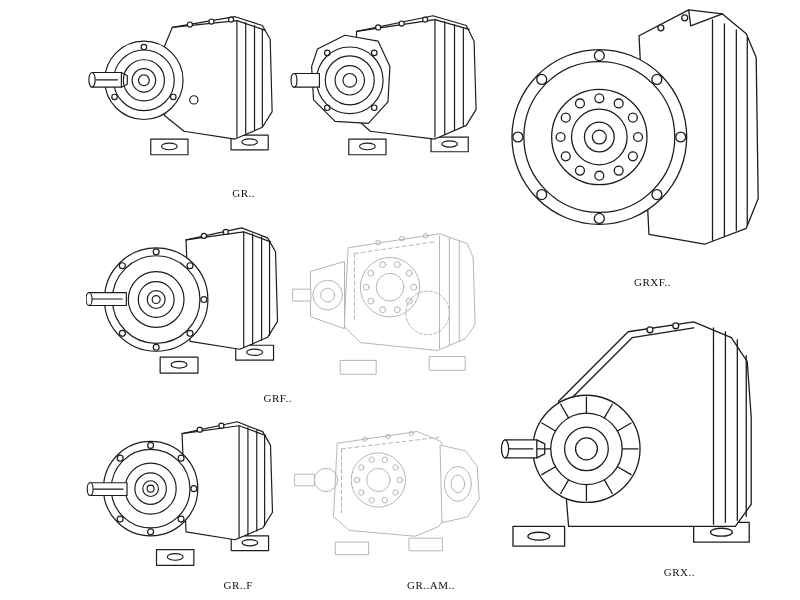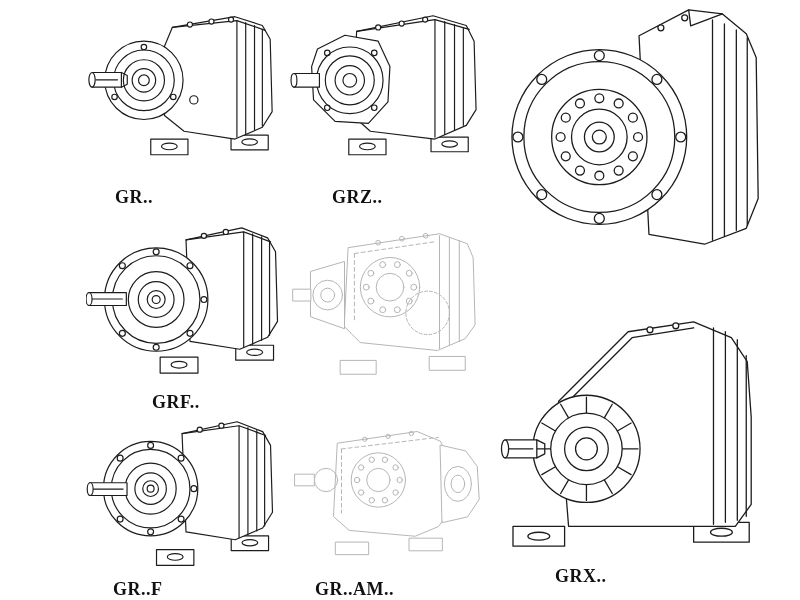--- a/index.html
+++ b/index.html
@@ -19,24 +19,24 @@
     position: absolute;
   }
   .fig svg {
     display: block;
     width: 100%;
     height: 100%;
   }
   .fig-label {
     position: absolute;
     width: 140px;
-    text-align: left;
+    text-align: right;
     font-family: "Liberation Serif", serif;
-    font-weight: bold;
-    font-size: 18px;
+    font-weight: normal;
+    font-size: 11px;
     letter-spacing: 0.5px;
     color: #111;
     white-space: nowrap;
   }
   
   #fig-gr   { left: 88px;  top: 2px;   width: 196px; height: 186px; }
   #fig-grz  { left: 288px; top: 2px;   width: 196px; height: 186px; }
   #fig-grxf { left: 500px; top: 0px;   width: 288px; height: 276px; }
   #fig-grf  { left: 86px;  top: 212px; width: 205px; height: 184px; }
   #fig-grad { left: 290px; top: 210px; width: 205px; height: 188px; }
@@ -109,21 +109,20 @@
         <circle cx="88" cy="52" r="2.8" fill="none"></circle>
         <circle cx="40" cy="108" r="2.8" fill="none"></circle>
         <circle cx="88" cy="108" r="2.8" fill="none"></circle>
         <rect x="62" y="140" width="38" height="16"></rect>
         <ellipse cx="81" cy="147.5" rx="8" ry="3.4" fill="none"></ellipse>
         <rect x="6" y="73" width="26" height="14"></rect>
         <ellipse cx="6" cy="80" rx="3" ry="7"></ellipse>
       </g>
     </svg>
   </div>
-  <div class="fig-label" id="lbl-grz">GRZ..</div>
 
   <div class="fig" id="fig-grxf">
     <svg viewBox="0 0 290 278">
       <g fill="#fff" stroke="#1c1c1c" stroke-width="1.3" stroke-linejoin="round" stroke-linecap="round">
         <path d="M140 36 L190 10 L224 14 L248 34 L258 58 L260 200 L248 230 L206 246 L150 236 Z"></path>
         <path d="M190 10 L192 26 L224 14" fill="none"></path>
         <path d="M214 20 L214 242 M226 24 L226 238 M238 30 L238 232 M249 38 L249 227" fill="none"></path>
         <circle cx="162" cy="28" r="3"></circle>
         <circle cx="186" cy="18" r="3"></circle>
         <circle cx="100" cy="138" r="88"></circle>
@@ -148,20 +147,21 @@
         <circle cx="80.5" cy="104.2" r="4.5" fill="none"></circle>
         <circle cx="100" cy="99" r="4.5" fill="none"></circle>
         <circle cx="119.5" cy="104.2" r="4.5" fill="none"></circle>
         <circle cx="133.8" cy="118.5" r="4.5" fill="none"></circle>
         <circle cx="100" cy="138" r="28"></circle>
         <circle cx="100" cy="138" r="15"></circle>
         <circle cx="100" cy="138" r="7"></circle>
       </g>
     </svg>
   </div>
+  <div class="fig-label" id="lbl-grxf">GRXF..</div>
 
   <div class="fig" id="fig-grf">
     <svg viewBox="0 0 205 185">
       <g fill="#fff" stroke="#1c1c1c" stroke-width="1.2" stroke-linejoin="round" stroke-linecap="round">
         <rect x="150" y="134" width="38" height="15"></rect>
         <ellipse cx="169" cy="141" rx="8" ry="3.2" fill="none"></ellipse>
         <path d="M100 28 L156 16 L182 26 L190 40 L192 110 L182 126 L154 138 L104 130 Z"></path>
         <path d="M100 28 L158 20 L185 30" fill="none"></path>
         <path d="M158 20 L158 136 M167 22 L167 133 M176 25 L176 129 M184 29 L184 124" fill="none"></path>
         <circle cx="118" cy="24" r="2.6"></circle>

